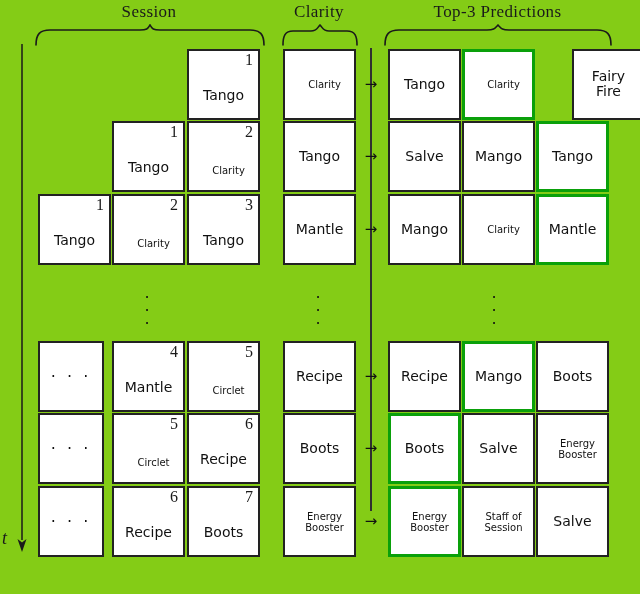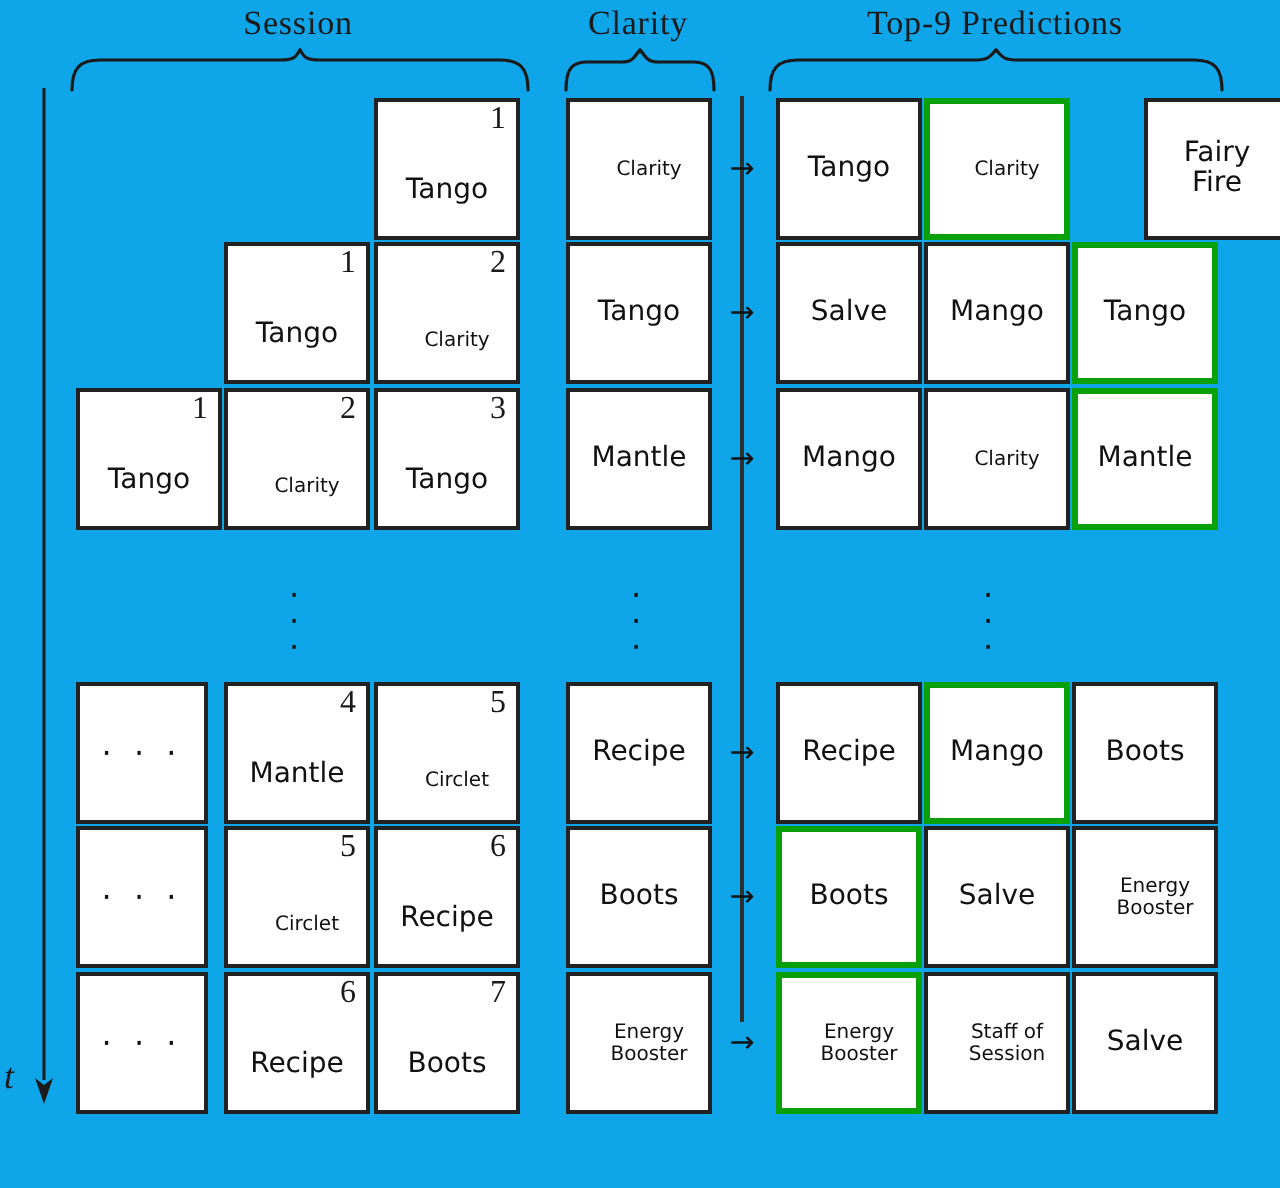--- a/index.html
+++ b/index.html
@@ -4,21 +4,21 @@
 <style>
   html, body {
     margin: 0;
     padding: 0;
     background: #ffffff;
   }
   #figure {
     position: relative;
     width: 640px;
     height: 594px;
-    background: #0ea5e9;
+    background: #84cc16;
     font-family: "DejaVu Sans", sans-serif;
     overflow: hidden;
   }
 
   
   .col-heading {
     position: absolute;
     font-family: "Liberation Serif", "DejaVu Serif", serif;
     font-size: 17px;
     color: #1a1a1a;
@@ -121,21 +121,21 @@
   }
   .vdots span { display: block; }
 </style>
 </head>
 <body>
 
 <div id="figure">
 
   <div class="col-heading" id="heading-session">Session</div>
   <div class="col-heading" id="heading-target">Clarity</div>
-  <div class="col-heading" id="heading-preds">Top-9 Predictions</div>
+  <div class="col-heading" id="heading-preds">Top-3 Predictions</div>
 
   <svg class="brace-svg" style="left:34px; top:24px;" width="232" height="22" viewBox="0 0 232 22">
     <path d="M2,21 C2,10 6,6 16,6 L106,6 C114,6 114,4 116,1 C118,4 118,6 126,6 L216,6 C226,6 230,10 230,21" fill="none" stroke="#1a1a1a" stroke-width="1.6" stroke-linecap="round"></path>
   </svg>
   <svg class="brace-svg" style="left:281px; top:24px;" width="78" height="22" viewBox="0 0 78 22">
     <path d="M2,21 C2,12 4,7 12,7 L30,7 C36,7 36,4 39,1 C42,4 42,7 48,7 L66,7 C74,7 76,12 76,21" fill="none" stroke="#1a1a1a" stroke-width="1.6" stroke-linecap="round"></path>
   </svg>
   <svg class="brace-svg" style="left:383px; top:24px;" width="230" height="22" viewBox="0 0 230 22">
     <path d="M2,21 C2,10 6,6 16,6 L104,6 C112,6 112,4 115,1 C118,4 118,6 126,6 L214,6 C224,6 228,10 228,21" fill="none" stroke="#1a1a1a" stroke-width="1.6" stroke-linecap="round"></path>
   </svg>

